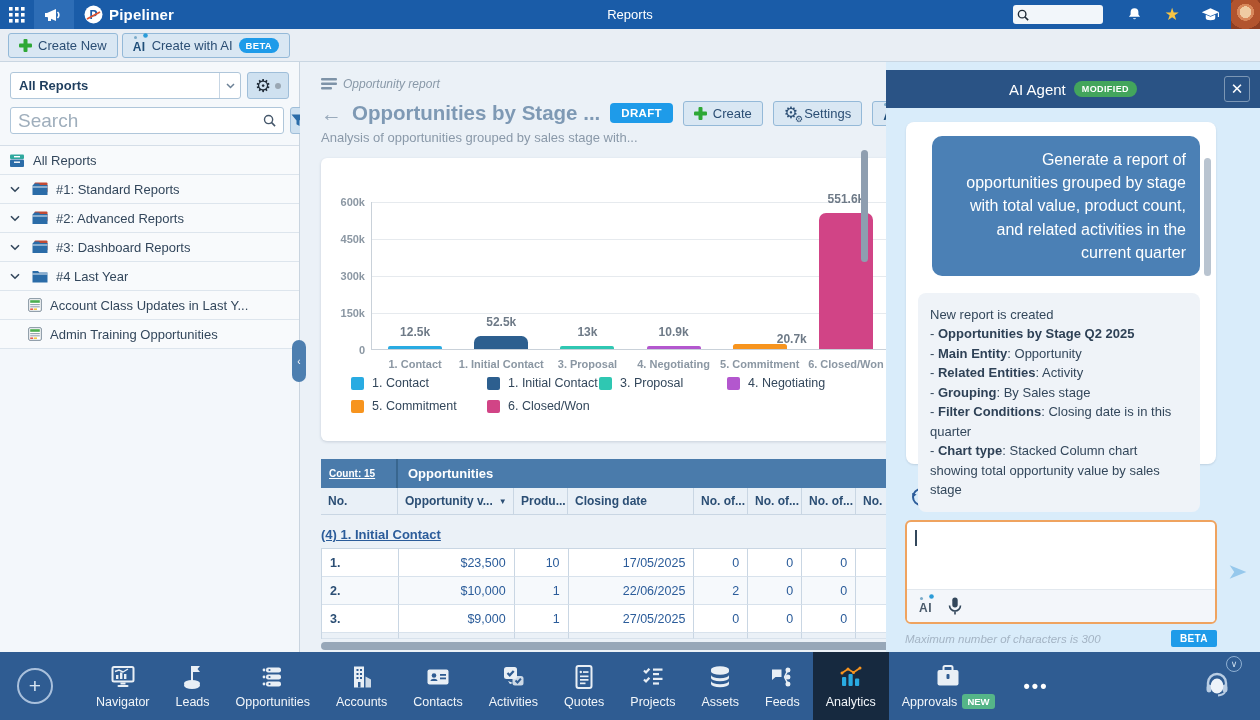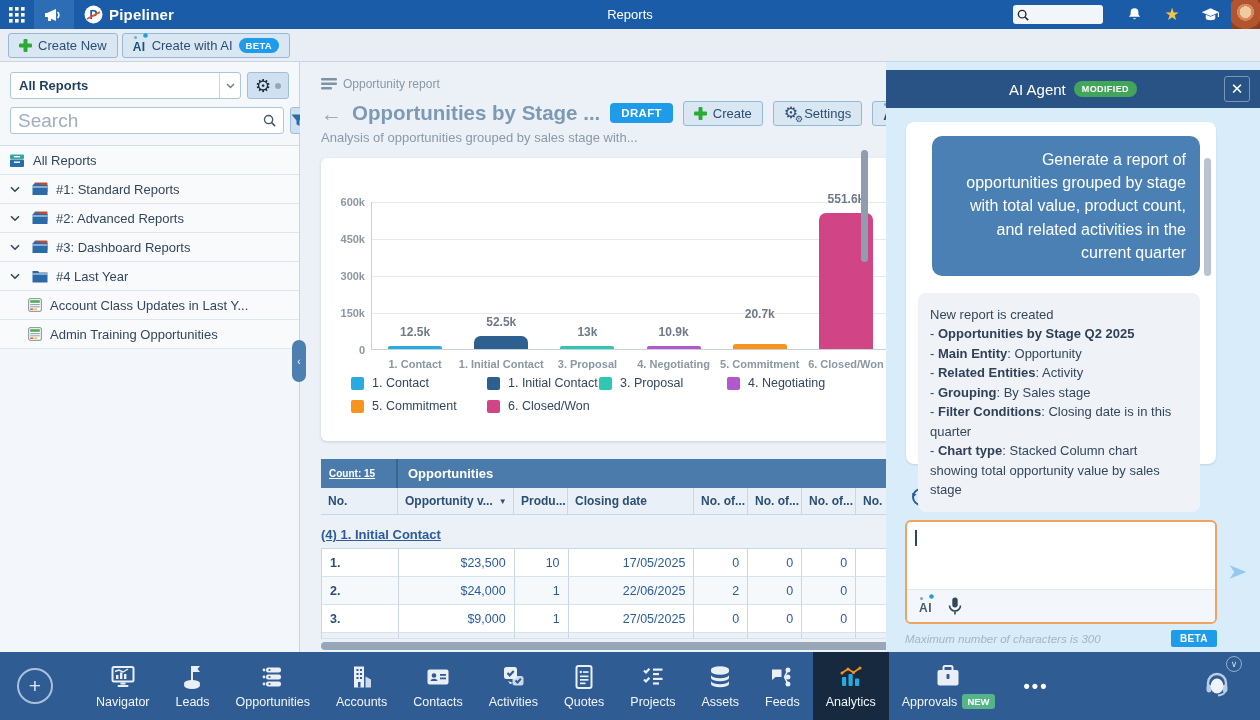--- a/index.html
+++ b/index.html
@@ -43,21 +43,21 @@
   .tree-row { display:flex; align-items:center; height:29px; border-bottom:1px solid #DDE5ED; font-size:13px; color:#33475C; cursor:pointer; background:#F8FAFC; }
   .tree-row .chev { width:14px; margin-left:10px; display:flex; color:#33475C; }
   .tree-row .t-icon { margin-left:8px; display:flex; flex:none; }
   .tree-row.root .t-icon { margin-left:9px; }
   .tree-row.leaf .t-icon { margin-left:28px; }
   .tree-row .t-label { margin-left:8px; white-space:nowrap; overflow:hidden; }
   .collapse-tab { position:absolute; right:-7px; top:278px; width:14px; height:42px; background:#4D7FB0; border-radius:7px; color:#fff; font-size:10px; display:flex; align-items:center; justify-content:center; cursor:pointer; z-index:3; }
 
   
   .main { flex:1; background:#EBF1F7; padding:14px 0 0 21px; position:relative; overflow:hidden; }
-  .crumb { display:flex; align-items:center; gap:6px; color:#8898A8; font-size:12px; height:16px; }
+  .crumb { display:flex; align-items:center; gap:6px; color:#8898A8; font-style:italic; font-size:12px; height:16px; }
   .hdr-row { display:flex; align-items:center; margin-top:6px; gap:10px; height:30px; }
   .back-arr { font-size:21px; color:#9AABBC; cursor:pointer; line-height:1; }
   .rep-title { font-size:20.5px; font-weight:bold; color:#7E99B4; white-space:nowrap; }
   .draft-pill { background:#1E9BE9; color:#fff; font-size:11.5px; font-weight:bold; border-radius:4px; padding:4px 11px; letter-spacing:.3px; }
   .subtitle { margin-top:2px; font-size:13px; color:#8A99A9; height:16px; }
 
   .chart-card { margin-top:12px; width:588px; height:283px; background:#fff; border-radius:6px; box-shadow:0 1px 3px rgba(40,60,90,.18); position:relative; }
   .plot { position:absolute; left:50px; top:44px; width:518px; height:148px; border-left:1px solid #C9D1D9; border-bottom:1px solid #C9D1D9; }
   .gridline { position:absolute; left:0; right:0; height:1px; background:#E6EAEE; }
   .ytick { position:absolute; right:calc(100% + 7px); transform:translateY(-50%); font-size:11px; font-weight:bold; color:#8B97A3; white-space:nowrap; }
@@ -404,21 +404,21 @@
               <div class="bar-val" style="bottom: 10.2067px;">13k</div>
               <div class="bar-x">3. Proposal</div>
             </div>
             <div class="bar-group">
               <div class="bar" style="height: 2.68867px; background: rgb(179, 87, 206); border-radius: 2px 2px 0px 0px;"></div>
               <div class="bar-val" style="bottom: 9.68867px;">10.9k</div>
               <div class="bar-x">4. Negotiating</div>
             </div>
             <div class="bar-group">
               <div class="bar" style="height: 5.106px; background: rgb(247, 148, 30); border-radius: 2.553px 2.553px 0px 0px;"></div>
-              <div class="bar-val" style="bottom: 28px;">20.7k</div>
+              <div class="bar-val" style="bottom: 3px; margin-left: 32px;">20.7k</div>
               <div class="bar-x">5. Commitment</div>
             </div>
             <div class="bar-group">
               <div class="bar" style="height: 136.061px; background: rgb(209, 68, 134); border-radius: 7px 7px 0px 0px;"></div>
               <div class="bar-val" style="bottom: 143.061px;">551.6k</div>
               <div class="bar-x">6. Closed/Won</div>
             </div>
           </div>
         </div>
       <div class="legend" id="legend">
@@ -472,21 +472,21 @@
           <div class="dcell num" style="width: 116px;">$23,500</div>
           <div class="dcell num" style="width: 54px;">10</div>
           <div class="dcell num" style="width: 126px;">17/05/2025</div>
           <div class="dcell num" style="width: 54px;">0</div>
           <div class="dcell num" style="width: 54px;">0</div>
           <div class="dcell num" style="width: 54px;">0</div>
           <div class="dcell num" style="width: 54px;">0</div>
         </div>
         <div class="drow" style="background: rgb(246, 249, 252);">
           <div class="dcell c0" style="width: 77px;">2.</div>
-          <div class="dcell num" style="width: 116px;">$24,000</div>
+          <div class="dcell num" style="width: 116px;">$10,000</div>
           <div class="dcell num" style="width: 54px;">1</div>
           <div class="dcell num" style="width: 126px;">22/06/2025</div>
           <div class="dcell num" style="width: 54px;">2</div>
           <div class="dcell num" style="width: 54px;">0</div>
           <div class="dcell num" style="width: 54px;">0</div>
           <div class="dcell num" style="width: 54px;">0</div>
         </div>
         <div class="drow" style="background: rgb(255, 255, 255);">
           <div class="dcell c0" style="width: 77px;">3.</div>
           <div class="dcell num" style="width: 116px;">$9,000</div>

